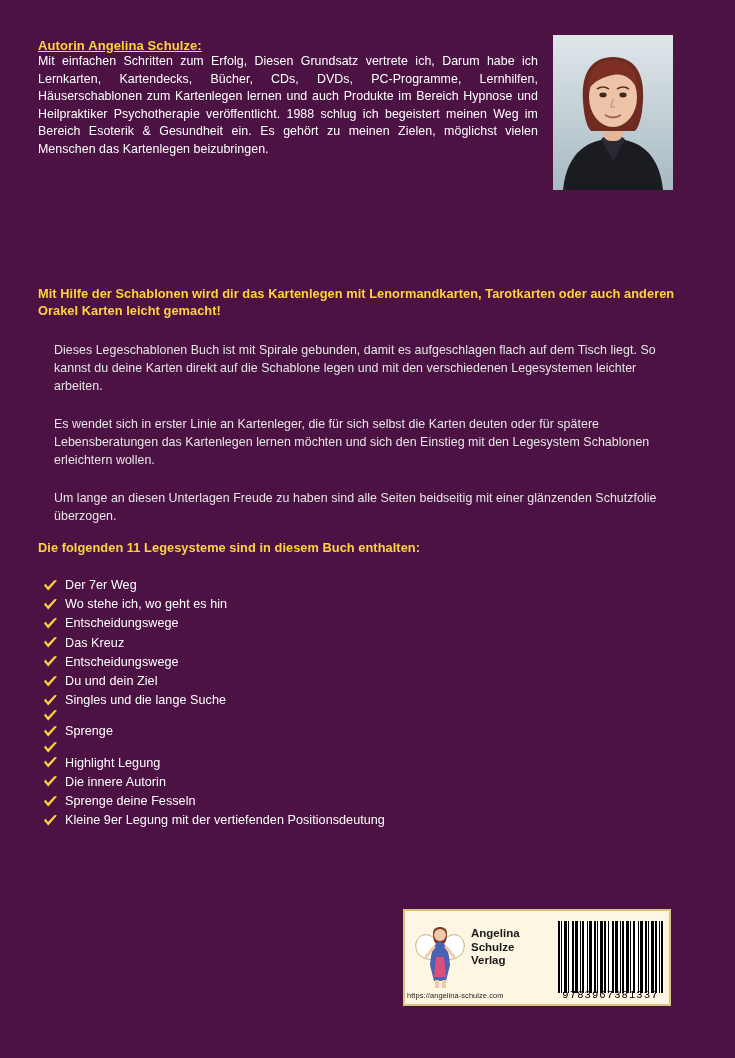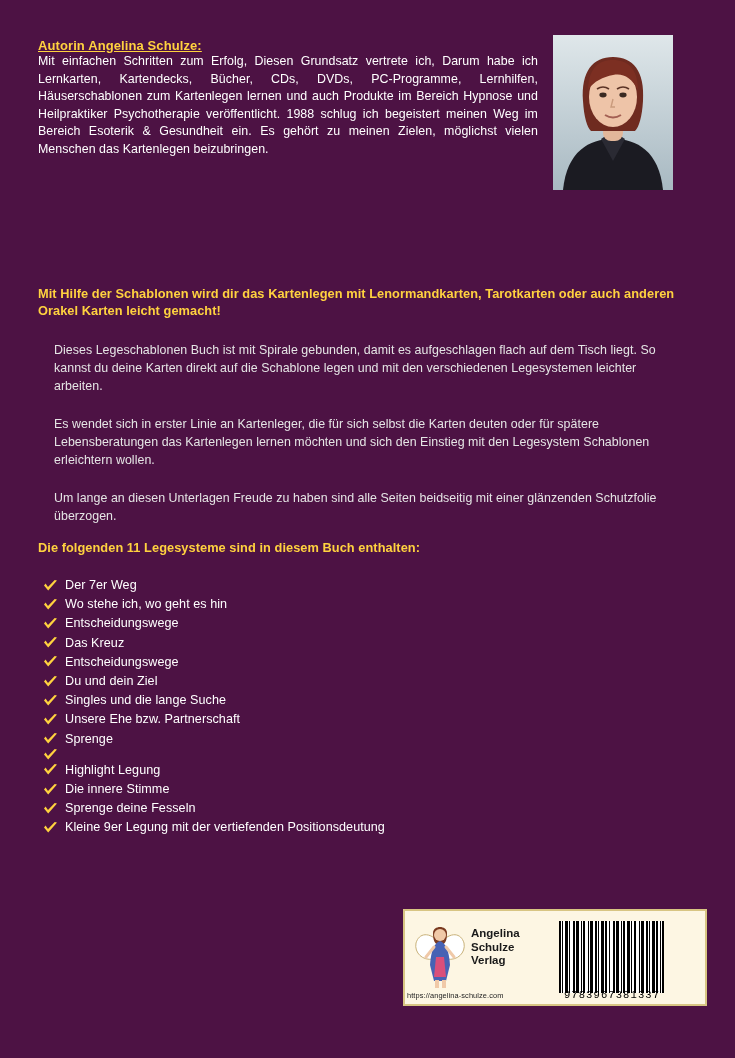--- a/index.html
+++ b/index.html
@@ -115,21 +115,21 @@
     color: #ffd23f;
     display: inline-block;
   }
   .check svg { display: block; }
 
   
   .bottom-box {
     position: absolute;
     left: 403px;
     top: 909px;
-    width: 304px;
+    width: 268px;
     height: 97px;
     background: #fdf6e3;
     border: 2px solid #d8c583;
     box-sizing: border-box;
     display: flex;
     align-items: stretch;
   }
   .logo-area {
     position: relative;
     width: 148px;
@@ -293,21 +293,20 @@
             </svg>
           </span>
           <span>Singles und die lange Suche</span>
         </li>
       <li>
           <span class="check">
             <svg width="15" height="12" viewBox="0 0 15 12">
               <path d="M1 5.4 L5.2 10.6 L14 0.6 L11.7 0 L5.0 7.0 L2.6 3.6 Z" fill="#ffd23f"></path>
             </svg>
           </span>
-          <span>Unsere Ehe bzw. Partnerschaft</span>
         </li>
       <li>
           <span class="check">
             <svg width="15" height="12" viewBox="0 0 15 12">
               <path d="M1 5.4 L5.2 10.6 L14 0.6 L11.7 0 L5.0 7.0 L2.6 3.6 Z" fill="#ffd23f"></path>
             </svg>
           </span>
           <span>Sprenge</span>
         </li>
       <li>
@@ -324,21 +323,21 @@
             </svg>
           </span>
           <span>Highlight Legung</span>
         </li>
       <li>
           <span class="check">
             <svg width="15" height="12" viewBox="0 0 15 12">
               <path d="M1 5.4 L5.2 10.6 L14 0.6 L11.7 0 L5.0 7.0 L2.6 3.6 Z" fill="#ffd23f"></path>
             </svg>
           </span>
-          <span>Die innere Stimme</span>
+          <span>Die innere Autorin</span>
         </li>
       <li>
           <span class="check">
             <svg width="15" height="12" viewBox="0 0 15 12">
               <path d="M1 5.4 L5.2 10.6 L14 0.6 L11.7 0 L5.0 7.0 L2.6 3.6 Z" fill="#ffd23f"></path>
             </svg>
           </span>
           <span>Sprenge deine Fesseln</span>
         </li>
       <li>

